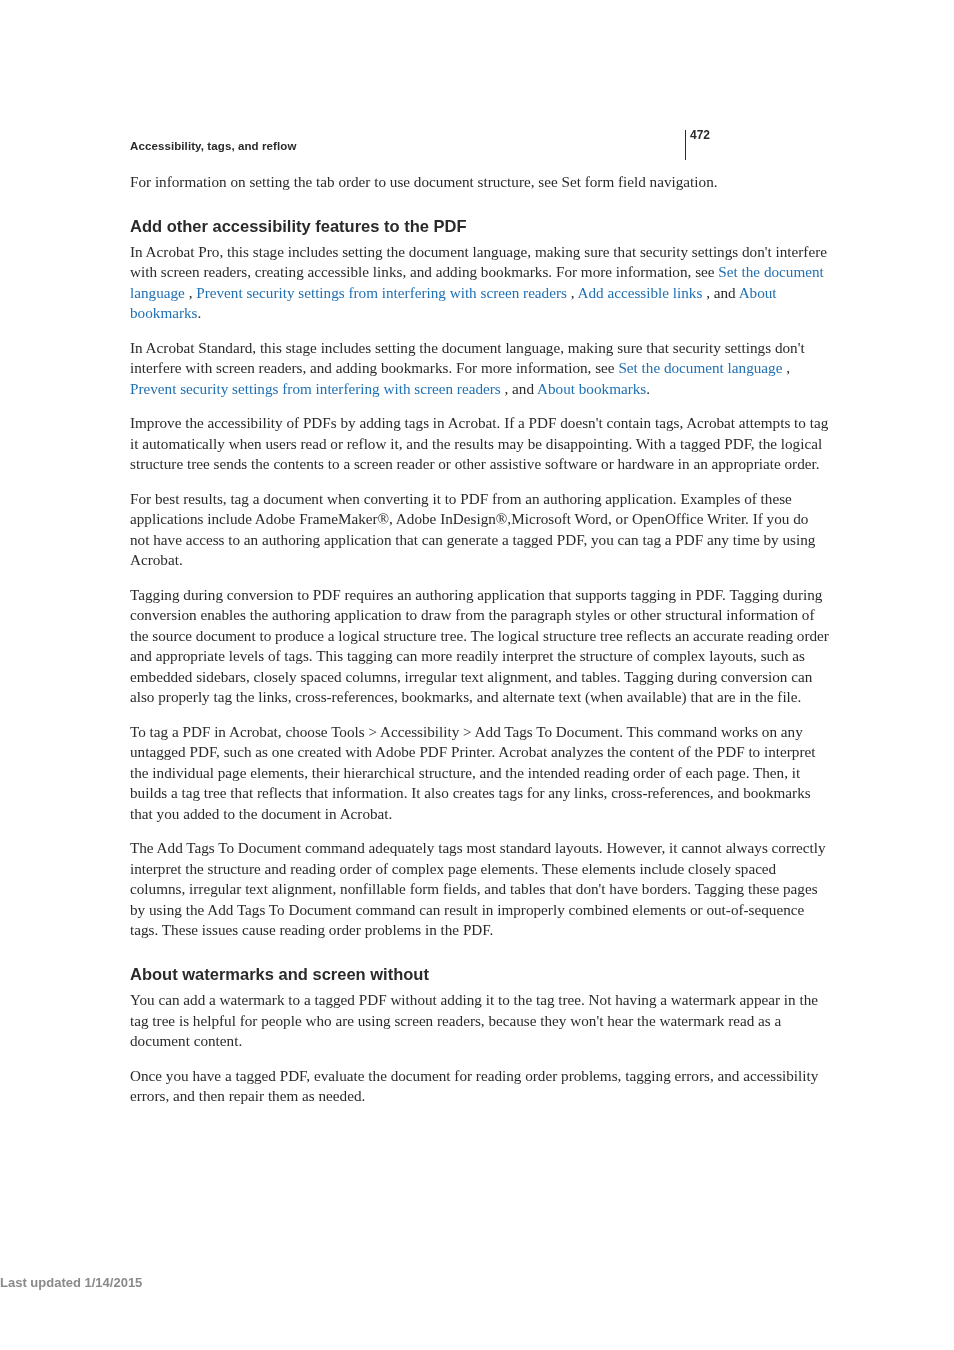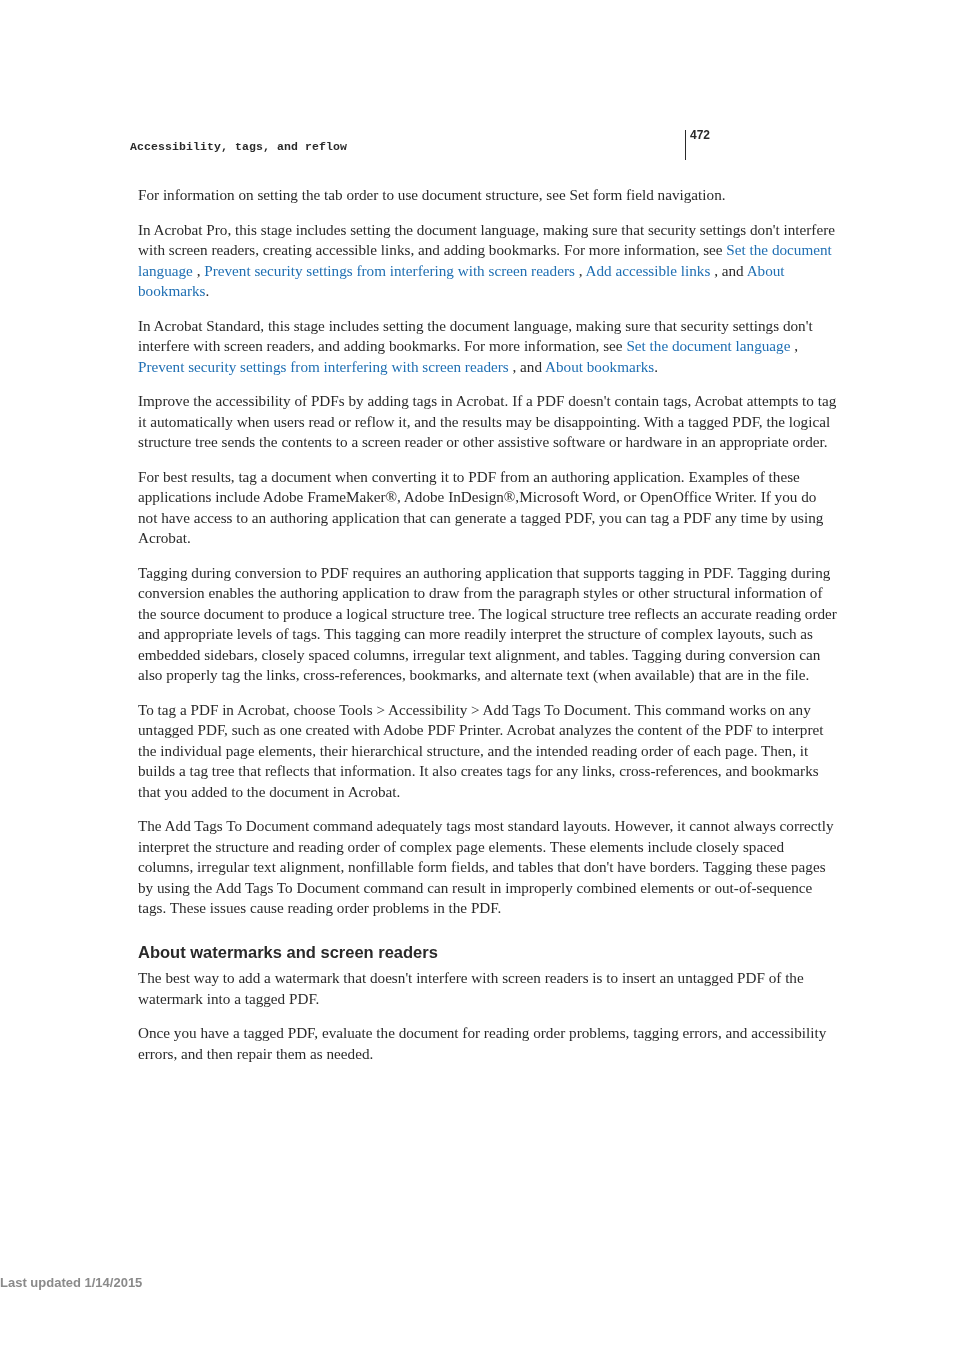--- a/index.html
+++ b/index.html
@@ -30,30 +30,29 @@
   }
   .vrule {
     position: absolute;
     top: 130px;
     right: 122px;
     width: 1px;
     height: 30px;
     background: #2a2a2a;
   }
   .running-head {
-    font-family: Liberation Mono, monospace;
+    font-family: Liberation Sans, sans-serif;
     font-weight: 700;
     font-size: 11.5px;
     letter-spacing: 0.1px;
     color: #2a2a2a;
-    margin-bottom: 32px;
+    margin-bottom: 20px;
   }
   .body {
     width: 700px;
-    margin-left: 8px;
   }
   p {
     font-size: 15.2px;
     line-height: 1.35;
     margin: 0 0 14px 0;
     color: #2a2a2a;
   }
   h2 {
     font-family: "Myriad Pro", "Helvetica Neue", Arial, sans-serif;
     font-weight: 700;
@@ -83,34 +82,35 @@
 <div class="page">
   <div class="vrule"></div>
   <div class="page-number">472</div>
 
   <div class="running-head">Accessibility, tags, and reflow</div>
 
   <div class="body">
 
     <p>For information on setting the tab order to use document structure, see Set form field navigation.</p>
 
+    <h2>Add other accessibility features to the PDF</h2>
     <p>
       <span>In Acrobat Pro, this stage includes setting the document language, making sure that security settings don't interfere with screen readers, creating accessible links, and adding bookmarks. For more information, see </span><a class="link">Set the document language</a><span> , </span><a class="link">Prevent security settings from interfering with screen readers</a><span> , </span><a class="link">Add accessible links</a><span> , and </span><a class="link">About bookmarks</a><span>.</span>
     </p>
     <p>
       <span>In Acrobat Standard, this stage includes setting the document language, making sure that security settings don't interfere with screen readers, and adding bookmarks. For more information, see </span><a class="link">Set the document language</a><span> , </span><a class="link">Prevent security settings from interfering with screen readers</a><span> , and </span><a class="link">About bookmarks</a><span>.</span>
     </p>
 
     <p>Improve the accessibility of PDFs by adding tags in Acrobat. If a PDF doesn't contain tags, Acrobat attempts to tag it automatically when users read or reflow it, and the results may be disappointing. With a tagged PDF, the logical structure tree sends the contents to a screen reader or other assistive software or hardware in an appropriate order.</p>
     <p>For best results, tag a document when converting it to PDF from an authoring application. Examples of these applications include Adobe FrameMaker®, Adobe InDesign®,Microsoft Word, or OpenOffice Writer. If you do not have access to an authoring application that can generate a tagged PDF, you can tag a PDF any time by using Acrobat.</p>
     <p>Tagging during conversion to PDF requires an authoring application that supports tagging in PDF. Tagging during conversion enables the authoring application to draw from the paragraph styles or other structural information of the source document to produce a logical structure tree. The logical structure tree reflects an accurate reading order and appropriate levels of tags. This tagging can more readily interpret the structure of complex layouts, such as embedded sidebars, closely spaced columns, irregular text alignment, and tables. Tagging during conversion can also properly tag the links, cross-references, bookmarks, and alternate text (when available) that are in the file.</p>
     <p>To tag a PDF in Acrobat, choose Tools &gt; Accessibility &gt; Add Tags To Document. This command works on any untagged PDF, such as one created with Adobe PDF Printer. Acrobat analyzes the content of the PDF to interpret the individual page elements, their hierarchical structure, and the intended reading order of each page. Then, it builds a tag tree that reflects that information. It also creates tags for any links, cross-references, and bookmarks that you added to the document in Acrobat.</p>
     <p>The Add Tags To Document command adequately tags most standard layouts. However, it cannot always correctly interpret the structure and reading order of complex page elements. These elements include closely spaced columns, irregular text alignment, nonfillable form fields, and tables that don't have borders. Tagging these pages by using the Add Tags To Document command can result in improperly combined elements or out-of-sequence tags. These issues cause reading order problems in the PDF.</p>
 
-    <h2>About watermarks and screen readers</h2>
-    <p>The best way to add a watermark that doesn't interfere with screen readers is to insert an untagged PDF of the watermark into a tagged PDF.</p>
+    <h2>About watermarks and screen without</h2>
+    <p>You can add a watermark to a tagged PDF without adding it to the tag tree. Not having a watermark appear in the tag tree is helpful for people who are using screen readers, because they won't hear the watermark read as a document content.</p>
 
     <p>Once you have a tagged PDF, evaluate the document for reading order problems, tagging errors, and accessibility errors, and then repair them as needed.</p>
 
   </div>
 
   <div class="footer">Last updated 1/14/2015</div>
 </div>
 
 </body></html>

